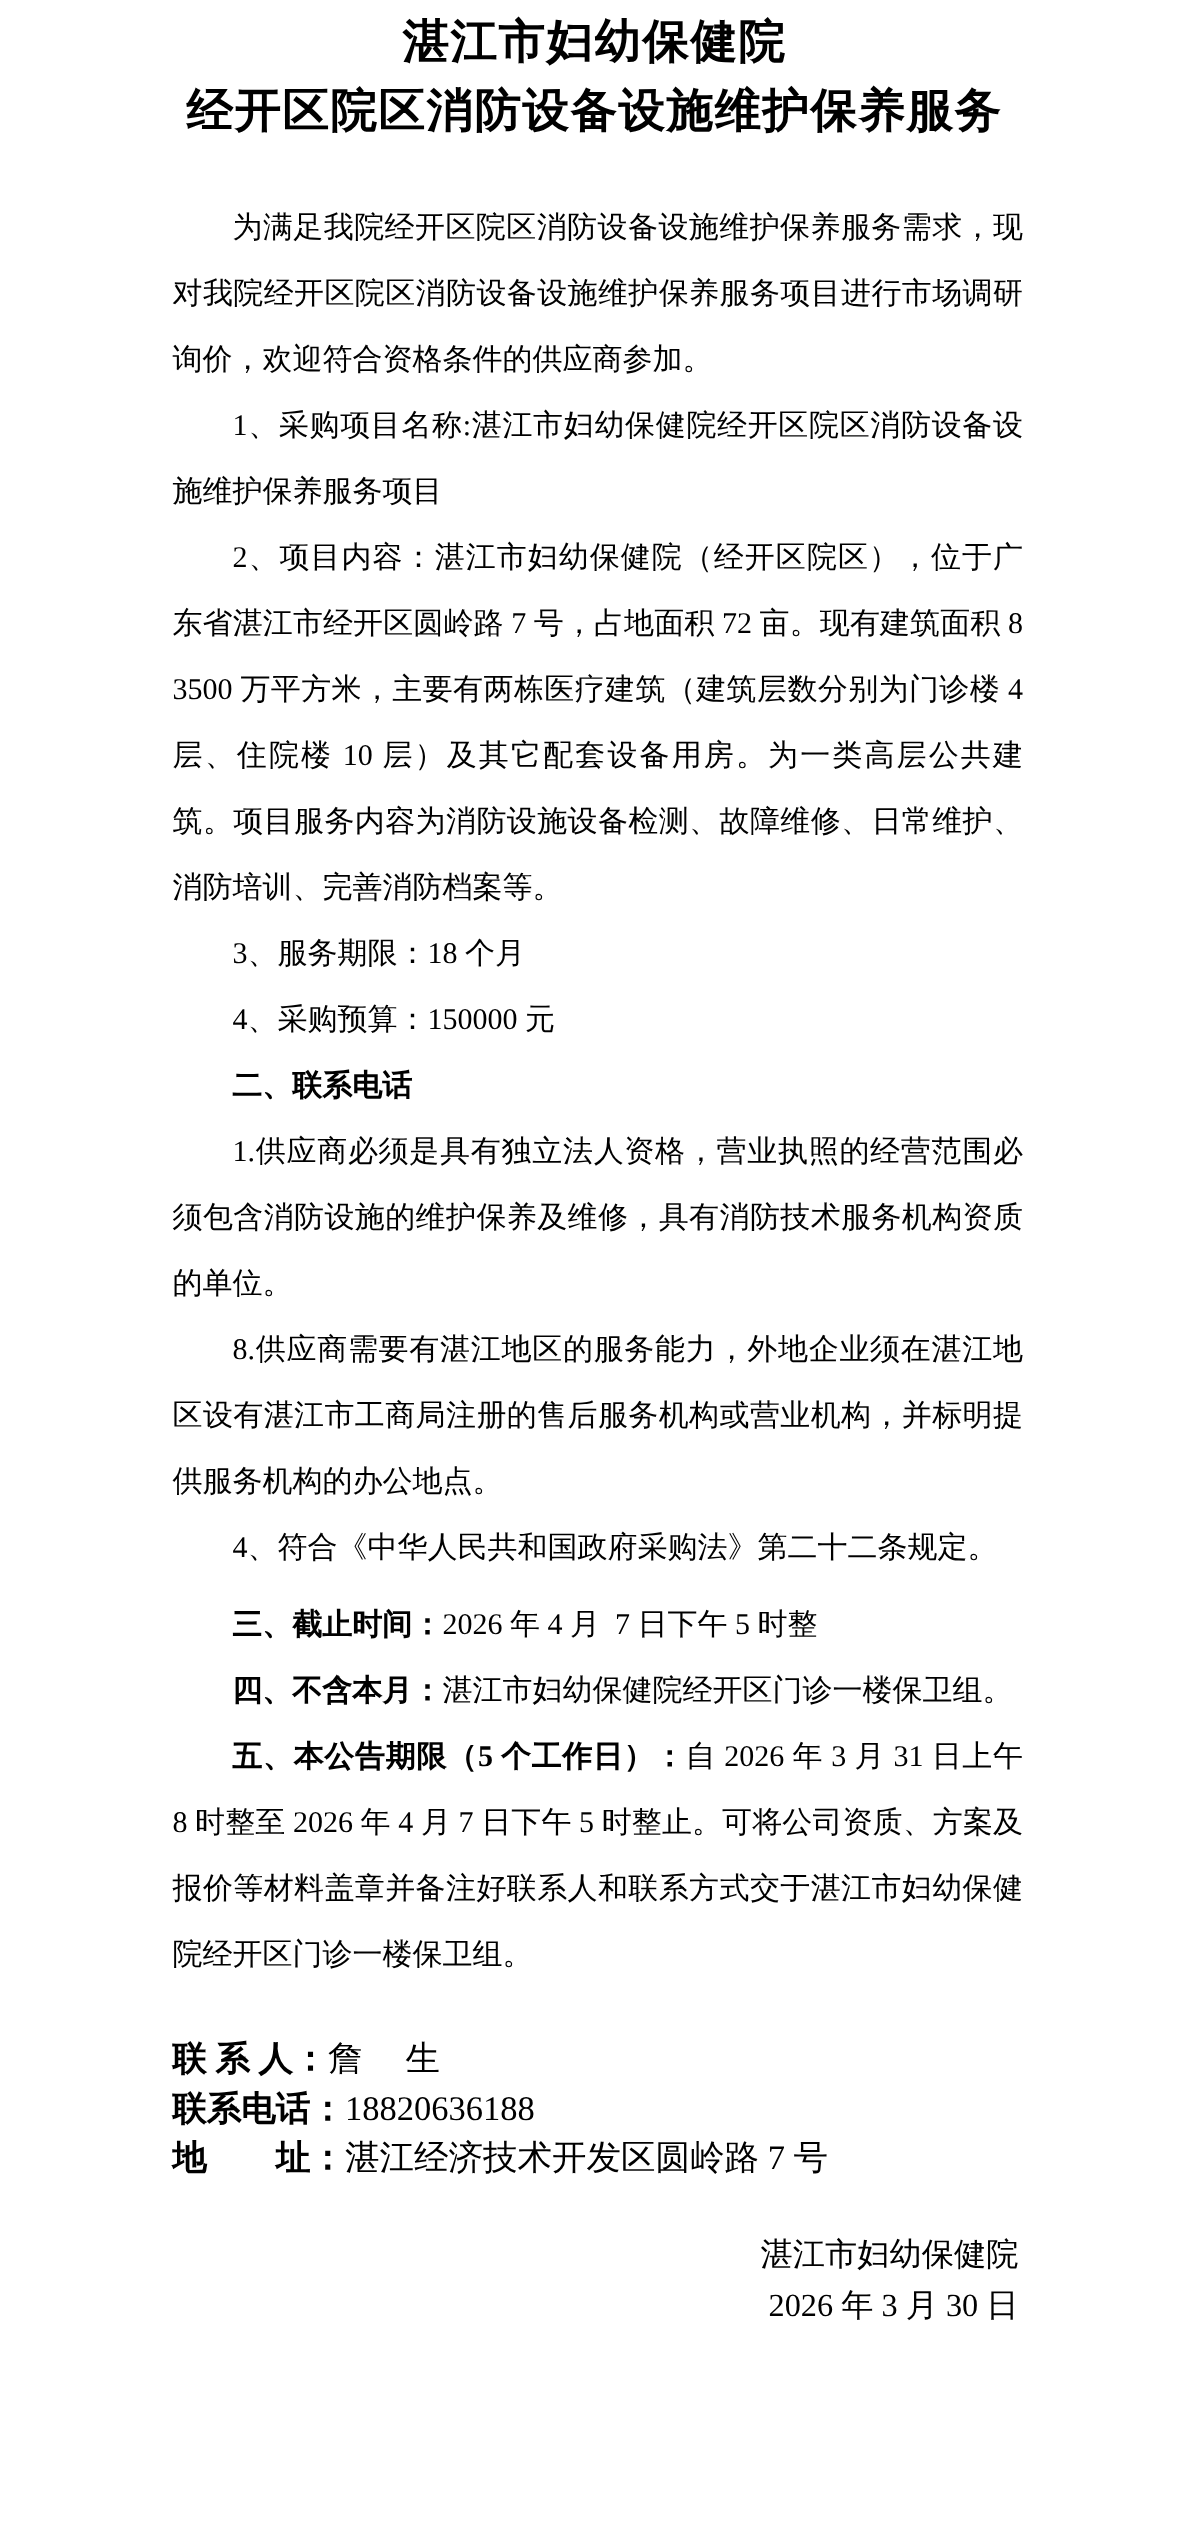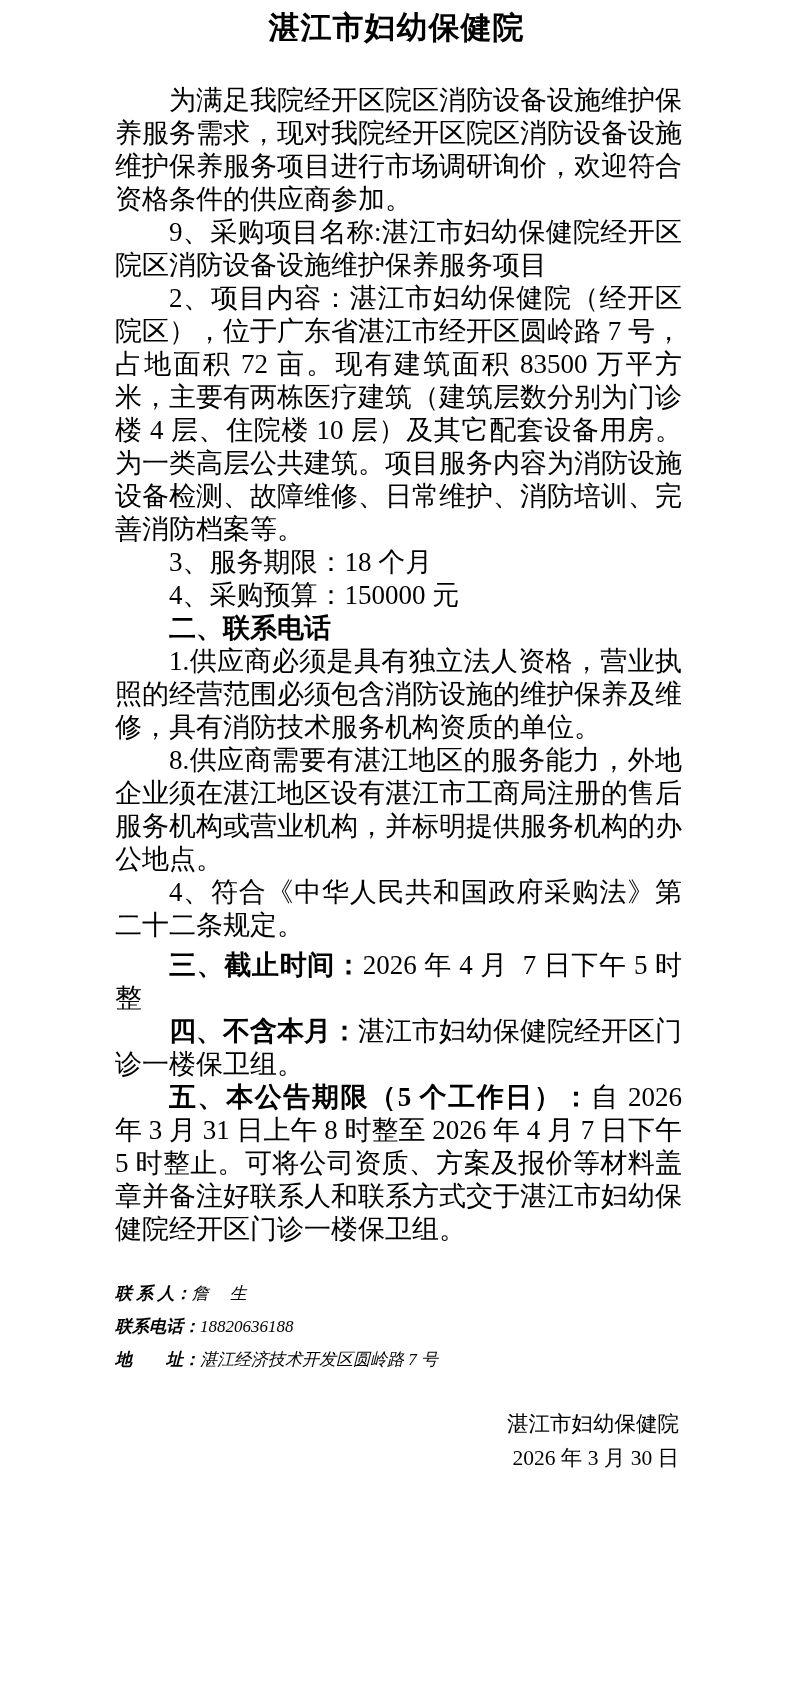--- a/index.html
+++ b/index.html
@@ -22,65 +22,65 @@
     font-size: 31px;
     line-height: 46px;
     font-weight: bold;
     letter-spacing: 1px;
   }
   .content {
     margin: 33px 111px 0 115px; 
     font-size: 21.5px;
   }
   .para {
-    font-size: 27px;
-    line-height: 33px;
+    font-size: 20px;
+    line-height: 44px;
     text-align: justify;
     text-indent: 2em;
     white-space: pre-wrap;
     word-break: break-all;
   }
   .para .b, .heading { font-weight: bold; }
   .heading { }
   .gap-before { margin-top: 7px; }
   .contacts {
     margin-top: 31px;
   }
   .contact-row {
-    font-size: 17px;
+    font-size: 23px;
     line-height: 33px;
     white-space: pre-wrap;
-    font-style: italic;
   }
   .contact-row .b { font-weight: bold; }
   .signature {
     margin-top: 31px;
     text-align: right;
     padding-right: 3px;
   }
   .signature p {
     font-size: 21.5px;
     line-height: 34px;
     white-space: pre-wrap;
   }
 </style>
 </head>
 <body>
 
 <div class="page">
 
   <div class="title-block">
     <div class="title-line">湛江市妇幼保健院</div>
+    <div class="title-line">经开区院区消防设备设施维护保养服务</div>
   </div>
 
   <div class="content">
 
     <p class="para">为满足我院经开区院区消防设备设施维护保养服务需求，现对我院经开区院区消防设备设施维护保养服务项目进行市场调研询价，欢迎符合资格条件的供应商参加。</p>
 
-    <p class="para">9、采购项目名称:湛江市妇幼保健院经开区院区消防设备设施维护保养服务项目</p>
+    <p class="para">1、采购项目名称:湛江市妇幼保健院经开区院区消防设备设施维护保养服务项目</p>
     <p class="para">2、项目内容：湛江市妇幼保健院（经开区院区），位于广东省湛江市经开区圆岭路 7 号，占地面积 72 亩。现有建筑面积 83500 万平方米，主要有两栋医疗建筑（建筑层数分别为门诊楼 4 层、住院楼 10 层）及其它配套设备用房。为一类高层公共建筑。项目服务内容为消防设施设备检测、故障维修、日常维护、消防培训、完善消防档案等。</p>
     <p class="para">3、服务期限：18 个月</p>
     <p class="para">4、采购预算：150000 元</p>
 
     <p class="para heading">二、联系电话</p>
     <p class="para">1.供应商必须是具有独立法人资格，营业执照的经营范围必须包含消防设施的维护保养及维修，具有消防技术服务机构资质的单位。</p>
     <p class="para">8.供应商需要有湛江地区的服务能力，外地企业须在湛江地区设有湛江市工商局注册的售后服务机构或营业机构，并标明提供服务机构的办公地点。</p>
     <p class="para">4、符合《中华人民共和国政府采购法》第二十二条规定。</p>
 
     <p class="para gap-before"><span class="b">三、截止时间：</span><span>2026 年 4 月  7 日下午 5 时整</span></p>

